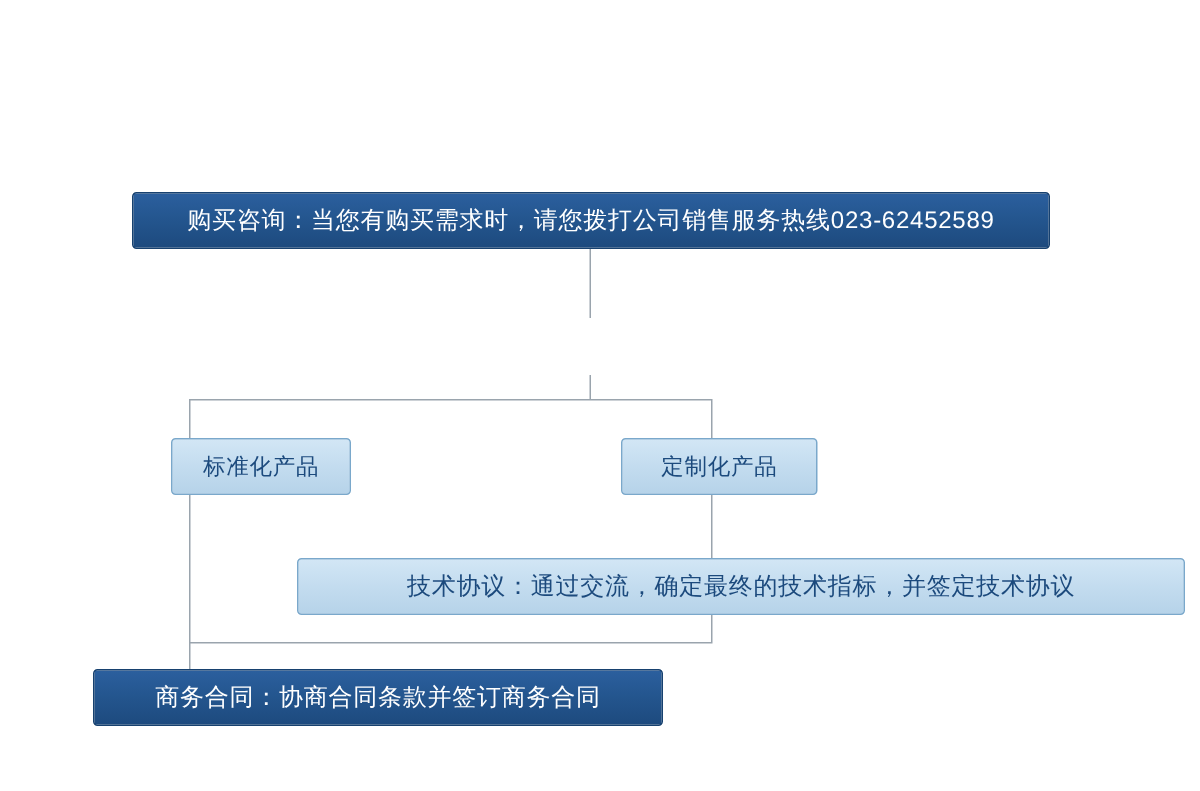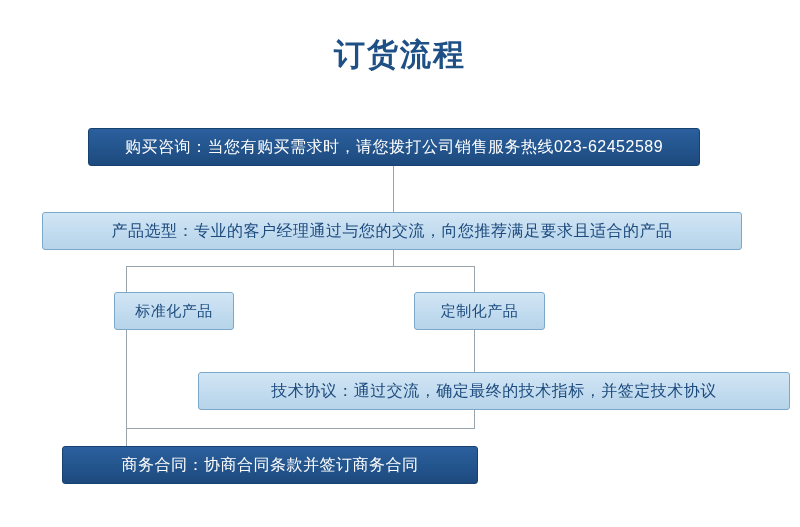--- a/index.html
+++ b/index.html
@@ -70,28 +70,27 @@
     background: linear-gradient(to bottom, #d2e6f5 0%, #c3dcef 50%, #b6d3e9 100%);
     border: 1px solid #7aa8cb;
     color: #1c4a7d;
     border-radius: 3px;
   }
   #box-purchase  { left: 88px;  top: 128px; width: 612px; height: 38px; font-size: 16px; }
   #box-selection { left: 42px;  top: 212px; width: 700px; height: 38px; font-size: 16px; }
   #box-standard  { left: 66px;  top: 292px; width: 120px; height: 38px; font-size: 15px; margin-left: 48px; }
   #box-custom    { left: 414px; top: 292px; width: 131px; height: 38px; font-size: 15px; }
   #box-tech      { left: 198px; top: 372px; width: 592px; height: 38px; font-size: 16px; }
-  #box-business  { left: 62px;  top: 446px; width: 416px; height: 38px; font-size: 16px; }
+  #box-business  { left: 62px;  top: 446px; width: 380px; height: 38px; font-size: 16px; }
 </style>
 </head>
 <body>
 
 <div id="canvas">
 
-  <div class="title-main">订货流程</div>
 
   <div class="line line-v" style="left:393px; top:166px; height:46px;"></div>
 
   <div class="line line-v" style="left:393px; top:250px; height:16px;"></div>
 
   <div class="line line-h" style="left:126px; top:266px; width:348px;"></div>
 
   <div class="line line-v" style="left:126px; top:266px; height:26px;"></div>
 
   <div class="line line-v" style="left:474px; top:266px; height:26px;"></div>
@@ -100,23 +99,20 @@
 
   <div class="line line-v" style="left:474px; top:410px; height:18px;"></div>
   <div class="line line-h" style="left:126px; top:428px; width:349px;"></div>
 
   <div class="line line-v" style="left:126px; top:330px; height:116px;"></div>
 
   <div id="box-purchase" class="box box-dark">
     <span>购买咨询：当您有购买需求时，请您拨打公司销售服务热线023-62452589</span>
   </div>
 
-  <div id="box-selection" class="box box-light">
-    <span>产品选型：专业的客户经理通过与您的交流，向您推荐满足要求且适合的产品</span>
-  </div>
 
   <div id="box-standard" class="box box-light">
     <span>标准化产品</span>
   </div>
 
   <div id="box-custom" class="box box-light">
     <span>定制化产品</span>
   </div>
 
   <div id="box-tech" class="box box-light">

